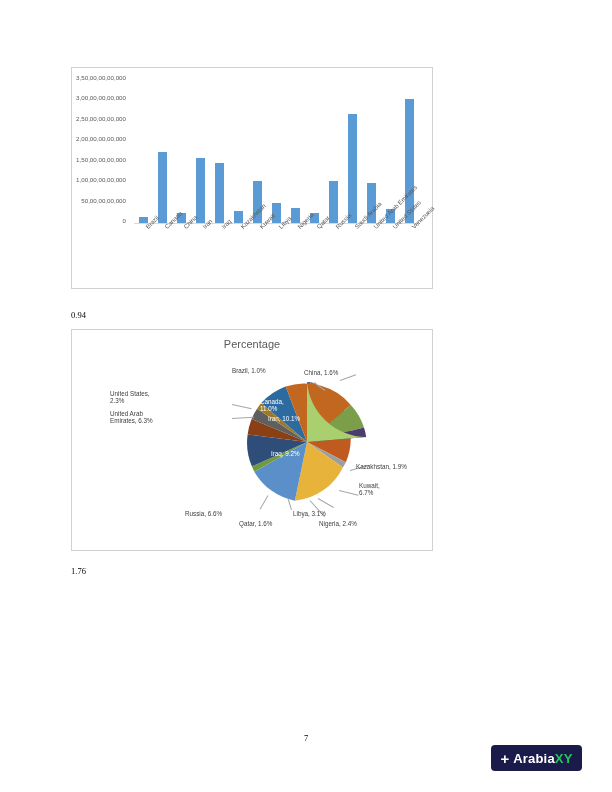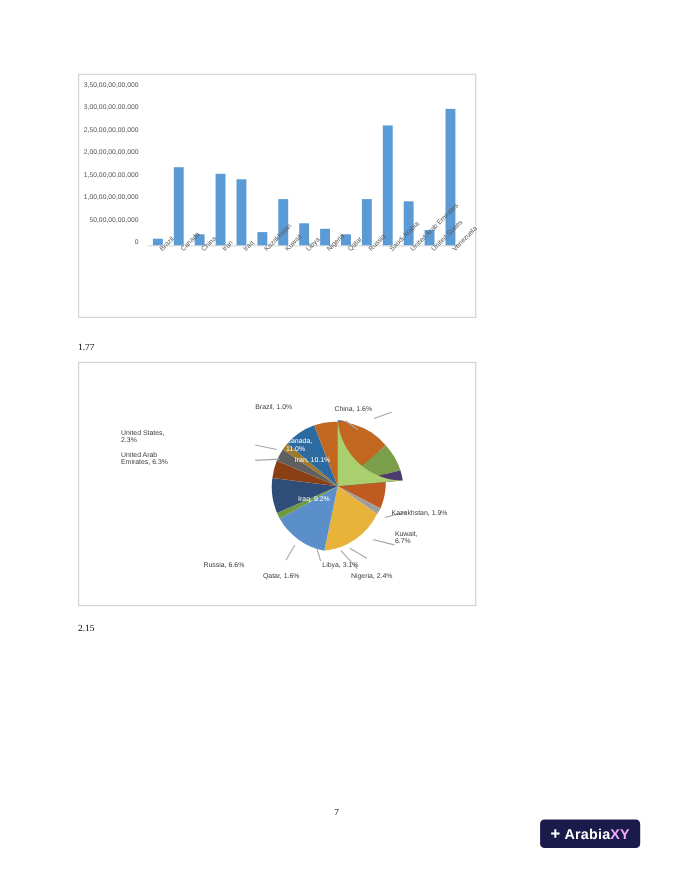--- a/index.html
+++ b/index.html
@@ -171,21 +171,21 @@
     line-height: 15px;
     font-weight: bold;
   }
   .watermark .wm-text {
     font-size: 13px;
     font-weight: bold;
     color: #ffffff;
     letter-spacing: 0.2px;
   }
   .watermark .wm-xy {
-    color: #f0abfc;
+    color: #22c55e;
   }
 </style>
 </head>
 <body>
 
 <div class="page">
 
   <div class="bar-chart-box">
 
     <div class="y-ticks">
@@ -231,24 +231,25 @@
       <div class="x-label" style="left:161px;">Nigeria</div>
       <div class="x-label" style="left:180px;">Qatar</div>
       <div class="x-label" style="left:199px;">Russia</div>
       <div class="x-label" style="left:218px;">Saudi Arabia</div>
       <div class="x-label" style="left:237px;">United Arab Emirates</div>
       <div class="x-label" style="left:256px;">United States</div>
       <div class="x-label" style="left:275px;">Venezuela</div>
     </div>
   </div>
 
-  <div class="caption" id="caption-214">1.77</div>
+  <div class="caption" id="caption-214">0.94</div>
 
   <div class="pie-chart-box">
 
+    <div class="pie-title">Percentage</div>
 
     <div class="pie-wrap">
       <svg class="pie-svg" width="124" height="124" viewBox="0 0 124 124">
 
         <path d="M62 62 L62 2 A60 60 0 0 1 65.77 2.12 Z" fill="#4472a8"></path>
 
         <path d="M62 62 L65.77 2.12 A60 60 0 0 1 100.92 82.23 Z" fill="#bf5b20"></path>
 
         <path d="M62 62 L100.92 82.23 A60 60 0 0 1 97.88 87.38 Z" fill="#9e9e9e"></path>
 
@@ -305,21 +306,21 @@
     <div class="pie-label inner" style="left:113px; top:128px;">Saudi Arabia,
 17.2%</div>
     <div class="pie-label" style="left:38px;  top:80px;">United Arab
 Emirates, 6.3%</div>
     <div class="pie-label" style="left:38px;  top:60px;">United States,
 2.3%</div>
     <div class="pie-label inner" style="left:128px; top:68px;">Venezuela,
 19.1%</div>
   </div>
 
-  <div class="caption" id="caption-215">2.15</div>
+  <div class="caption" id="caption-215">1.76</div>
 
   <div class="page-number">7</div>
 
   <div class="watermark">
     <span class="plus">+</span>
     <span class="wm-text"><span>Arabia</span><span class="wm-xy">XY</span></span>
   </div>
 
 </div>
 

